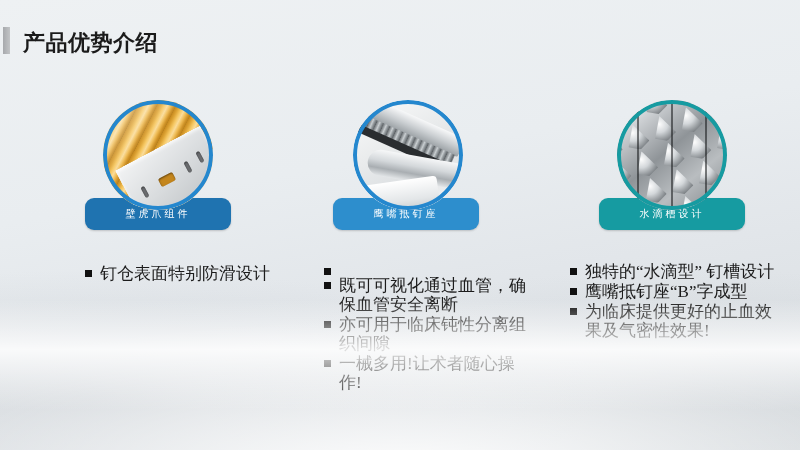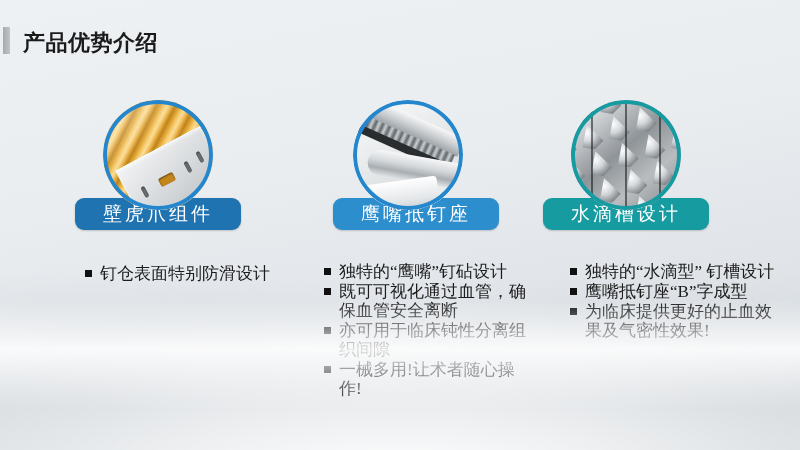--- a/index.html
+++ b/index.html
@@ -196,26 +196,26 @@
   .photo-drops .seam {
     position: absolute;
     inset: 0;
     transform: rotate(-18deg);
     background: repeating-linear-gradient(108deg, rgba(20,22,24,0.55) 0px, rgba(20,22,24,0.55) 2px, rgba(0,0,0,0) 2px, rgba(0,0,0,0) 34px);
   }
 
   .card-label {
     position: relative;
     margin: -12px auto 0 auto;
-    width: 166px;
+    width: 146px;
     height: 32px;
     border-radius: 9px;
     background: #1f73b0;
     color: #ffffff;
-    font-size: 19px;
+    font-size: 10px;
     letter-spacing: 3px;
     display: flex;
     align-items: center;
     justify-content: center;
     z-index: 1;
     box-shadow: 0 1px 2px rgba(0,0,0,0.18);
     font-family: "Liberation Serif", "DejaVu Serif", serif;
   }
   .card-label.mid  { background: #2d8ecd; margin-left: 25px; }
   .card-label.teal { background: #169ba1; }
@@ -274,21 +274,21 @@
         <div class="teeth"></div>
         <div class="dark"></div>
         <div class="shaft"></div>
         <div class="anvil"></div>
       </div>
       <div class="ring"></div>
     </div>
     <div class="card-label mid">鹰嘴抵钉座</div>
   </div>
 
-  <div class="card" style="left:526px;">
+  <div class="card" style="left:572px;">
     <div class="card-circle teal">
       <div class="photo photo-drops">
         <div class="grid">
           <div class="drop"></div>
           <div class="drop"></div>
           <div class="drop"></div>
           <div class="drop"></div>
           <div class="drop"></div>
           <div class="drop"></div>
           <div class="drop"></div>
@@ -324,21 +324,20 @@
   <div class="bullets" style="left:85px; top:264px; width:190px;">
     <div class="bullet-item">
       <span class="bullet-mark"></span>
       <span class="bullet-text">钉仓表面特别防滑设计</span>
     </div>
   </div>
 
   <div class="bullets" style="left:324px; top:262px; width:210px;">
     <div class="bullet-item">
       <span class="bullet-mark"></span>
-      <span class="bullet-text">独特的“鹰嘴”钉砧设计</span>
     </div>
     <div class="bullet-item">
       <span class="bullet-mark"></span>
       <span class="bullet-text">既可可视化通过血管，确保血管安全离断</span>
     </div>
     <div class="bullet-item">
       <span class="bullet-mark"></span>
       <span class="bullet-text">亦可用于临床钝性分离组织间隙</span>
     </div>
     <div class="bullet-item">

